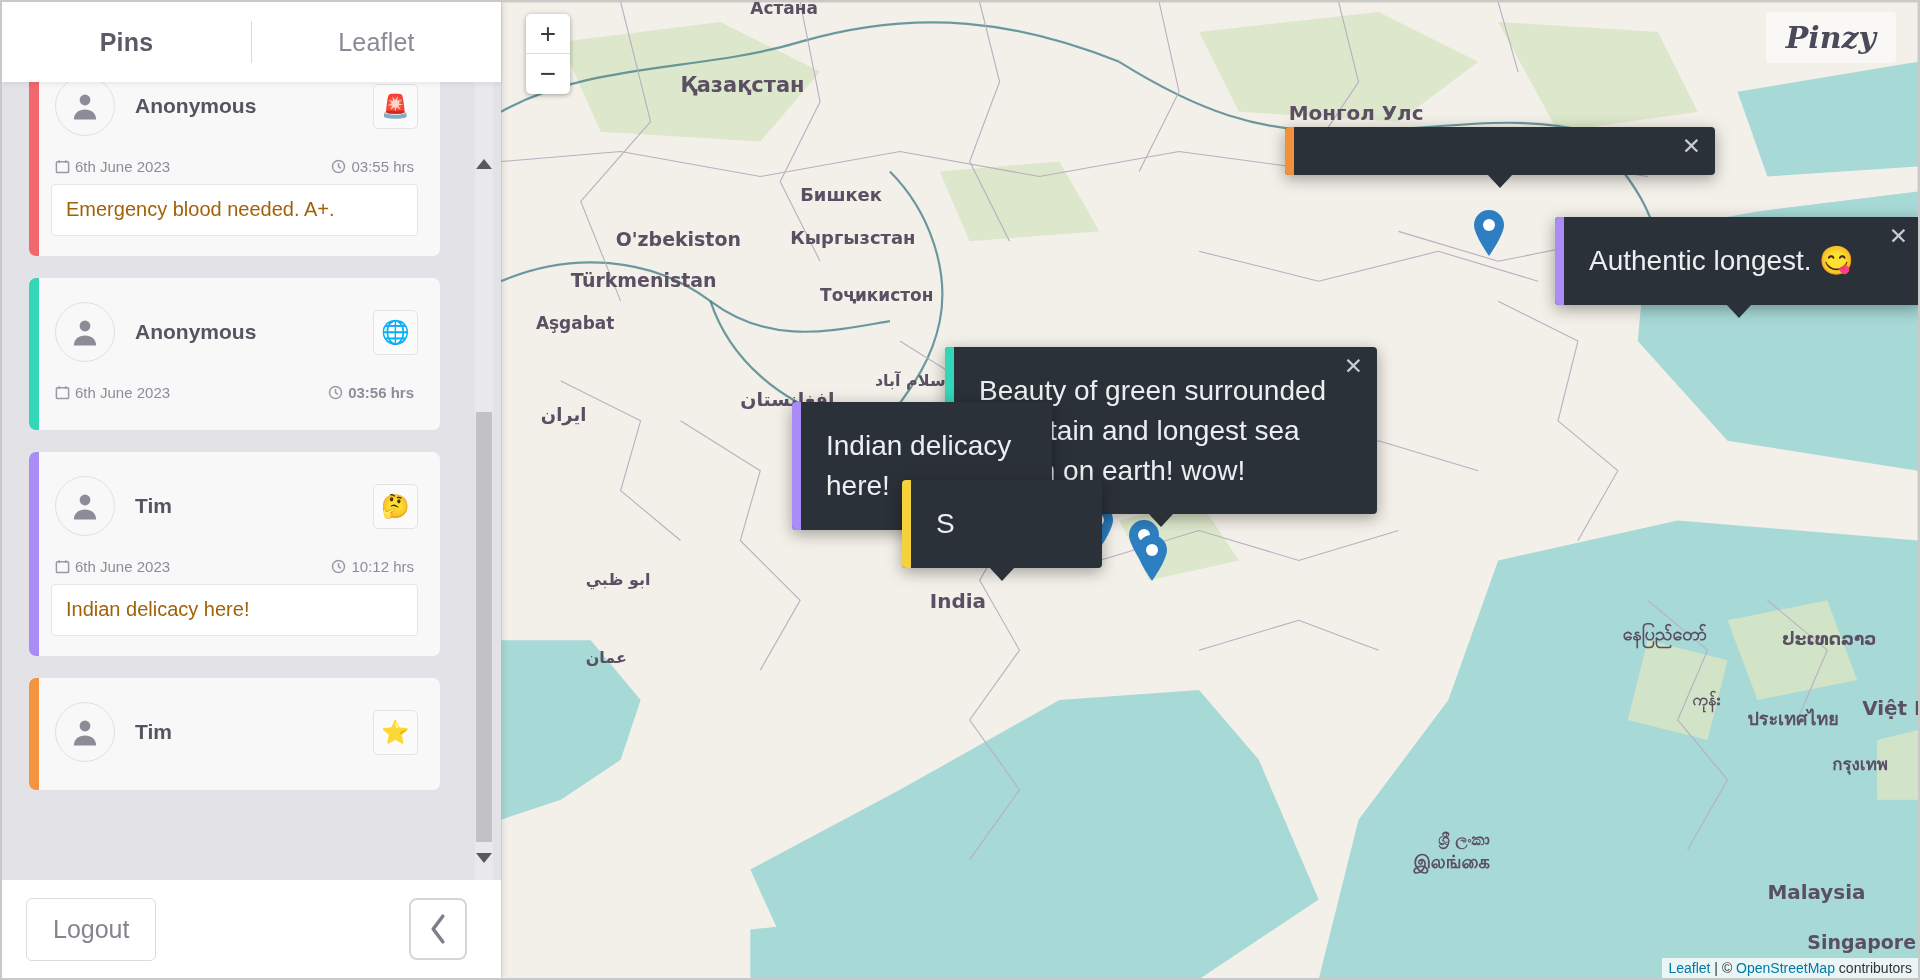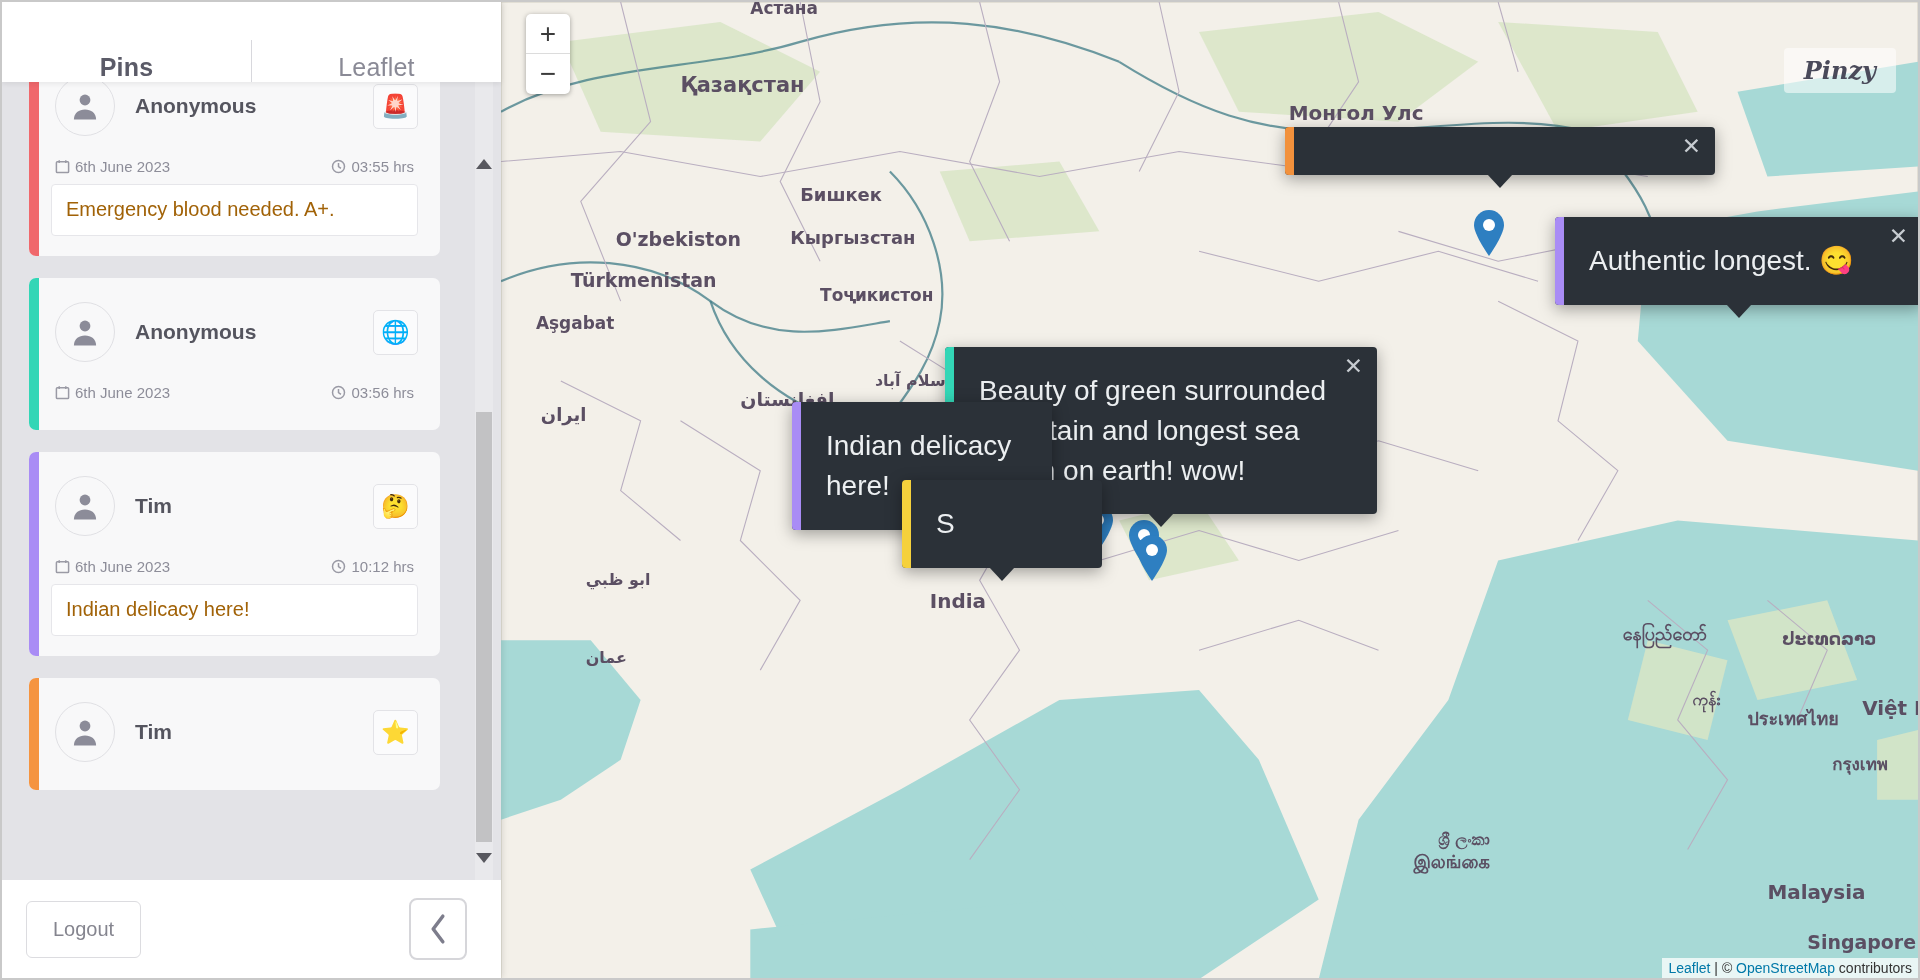--- a/index.html
+++ b/index.html
@@ -15,21 +15,21 @@
 
   
   #sidebar {
     position: absolute; left: 0; top: 0; width: 499px; height: 976px;
     background: #ffffff; z-index: 40;
     display: flex; flex-direction: column;
     box-shadow: 2px 0 6px rgba(0,0,0,.10);
   }
   .tabbar {
     height: 80px; background: #fff; flex: 0 0 80px;
-    display: flex; align-items: flex-end; position: relative; z-index: 5;
+    display: flex; align-items: center; position: relative; z-index: 5;
     box-shadow: 0 2px 5px rgba(0,0,0,.07);
   }
   .tab {
     flex: 1; text-align: center; font-size: 25px; color: #8a8a96;
     letter-spacing: .2px; cursor: pointer; user-select: none;
   }
   .tab.active { color: #5b5b68; font-weight: 700; }
   .tab-div { width: 1px; height: 42px; background: #d8d8dd; }
 
   .list-wrap {
@@ -99,21 +99,21 @@
     position: absolute; left: 1px; width: 16px; top: 330px; height: 430px;
     background: #c2c2c4; cursor: pointer;
   }
 
   .bottombar {
     flex: 0 0 98px; background: #fff; display: flex; align-items: center;
     justify-content: space-between; padding: 0 34px 0 24px;
   }
   .logout {
     border: 1px solid #dcdce0; border-radius: 6px; background: #fff;
-    padding: 16px 26px; font-size: 20px; color: #85858f; cursor: pointer;
+    padding: 16px 26px; font-size: 25px; color: #85858f; cursor: pointer;
     font-family: "Liberation Sans", sans-serif;
   }
   .collapse {
     width: 58px; height: 62px; border: 2px solid #d6d6da; border-radius: 8px;
     background: #fff; display: flex; align-items: center; justify-content: center;
     cursor: pointer;
   }
   .collapse svg { width: 22px; height: 32px; stroke: #7d7d8c; stroke-width: 2.2; fill: none; }
 
   
@@ -138,21 +138,21 @@
     height: 40px; display: flex; align-items: center; justify-content: center;
     font-size: 28px; color: #3b3b3b; cursor: pointer; user-select: none;
     font-family: "Liberation Sans", sans-serif;
   }
   .zoombtn.plus { border-bottom: 1px solid #dcdcdc; }
 
   .brand {
     position: absolute; right: 22px; top: 10px; z-index: 30;
     background: rgba(255,255,255,.55); border-radius: 4px;
     padding: 8px 20px; font-family: "DejaVu Serif", serif;
-    font-style: italic; font-size: 24px; color: #4a4a5a; font-weight: 700; margin-top: 36px;
+    font-style: italic; font-size: 30px; color: #4a4a5a; font-weight: 700;
   }
 
   .attrib {
     position: absolute; right: 0; bottom: 0; z-index: 30;
     background: rgba(255,255,255,.75); font-size: 14px; color: #333;
     padding: 2px 6px; font-family: "Liberation Sans", sans-serif;
   }
   .attrib a { color: #0078a8; text-decoration: none; }
 
   
@@ -244,21 +244,21 @@
                     <rect x="1.5" y="3" width="13" height="11.5" rx="1"></rect>
                     <path d="M4.5 1.2v3M11.5 1.2v3"></path>
                   </svg>
                   <b style="font-weight:400">6th June 2023</b>
                 </span>
                 <span>
                   <svg viewBox="0 0 16 16">
                     <circle cx="8" cy="8" r="6.4"></circle>
                     <path d="M8 4.3V8l2.6 1.9"></path>
                   </svg>
-                  <b style="font-weight:400">03:56 hrs</b>
+                  <b style="font-weight:700">03:56 hrs</b>
                 </span>
               </div>
             </div>
             <div class="pin-card" style="--accent: #a98cf5;">
               <div class="card-top">
                 <div class="avatar">
                   <svg viewBox="0 0 24 24">
                     <circle cx="12" cy="8" r="3.6"></circle>
                     <path d="M4.6 21c0-4.2 3.3-6.6 7.4-6.6s7.4 2.4 7.4 6.6z"></path>
                   </svg>

